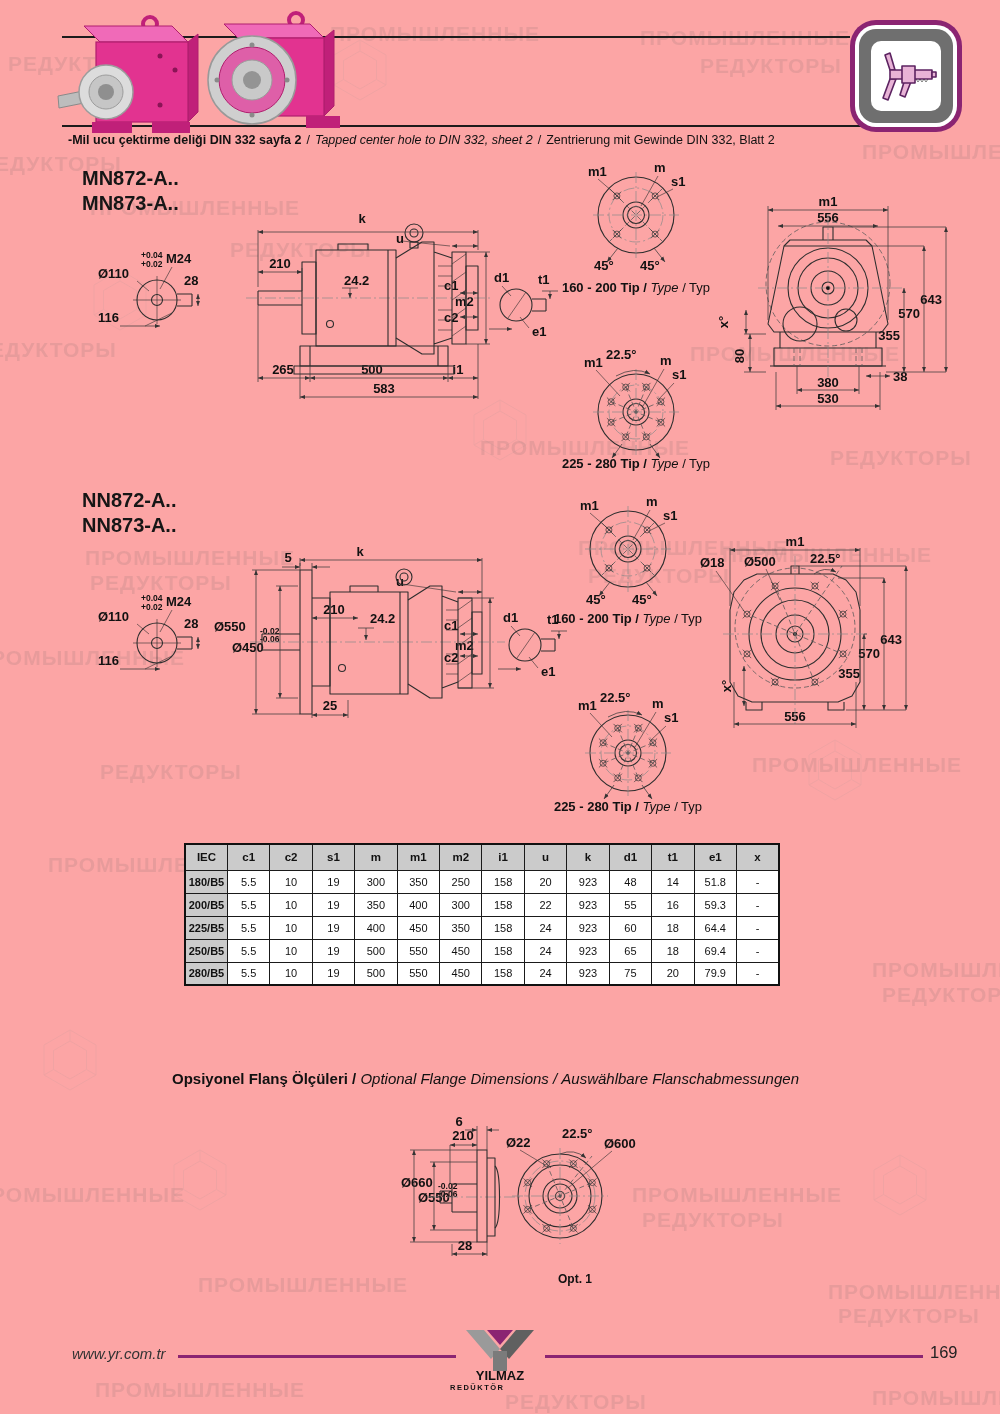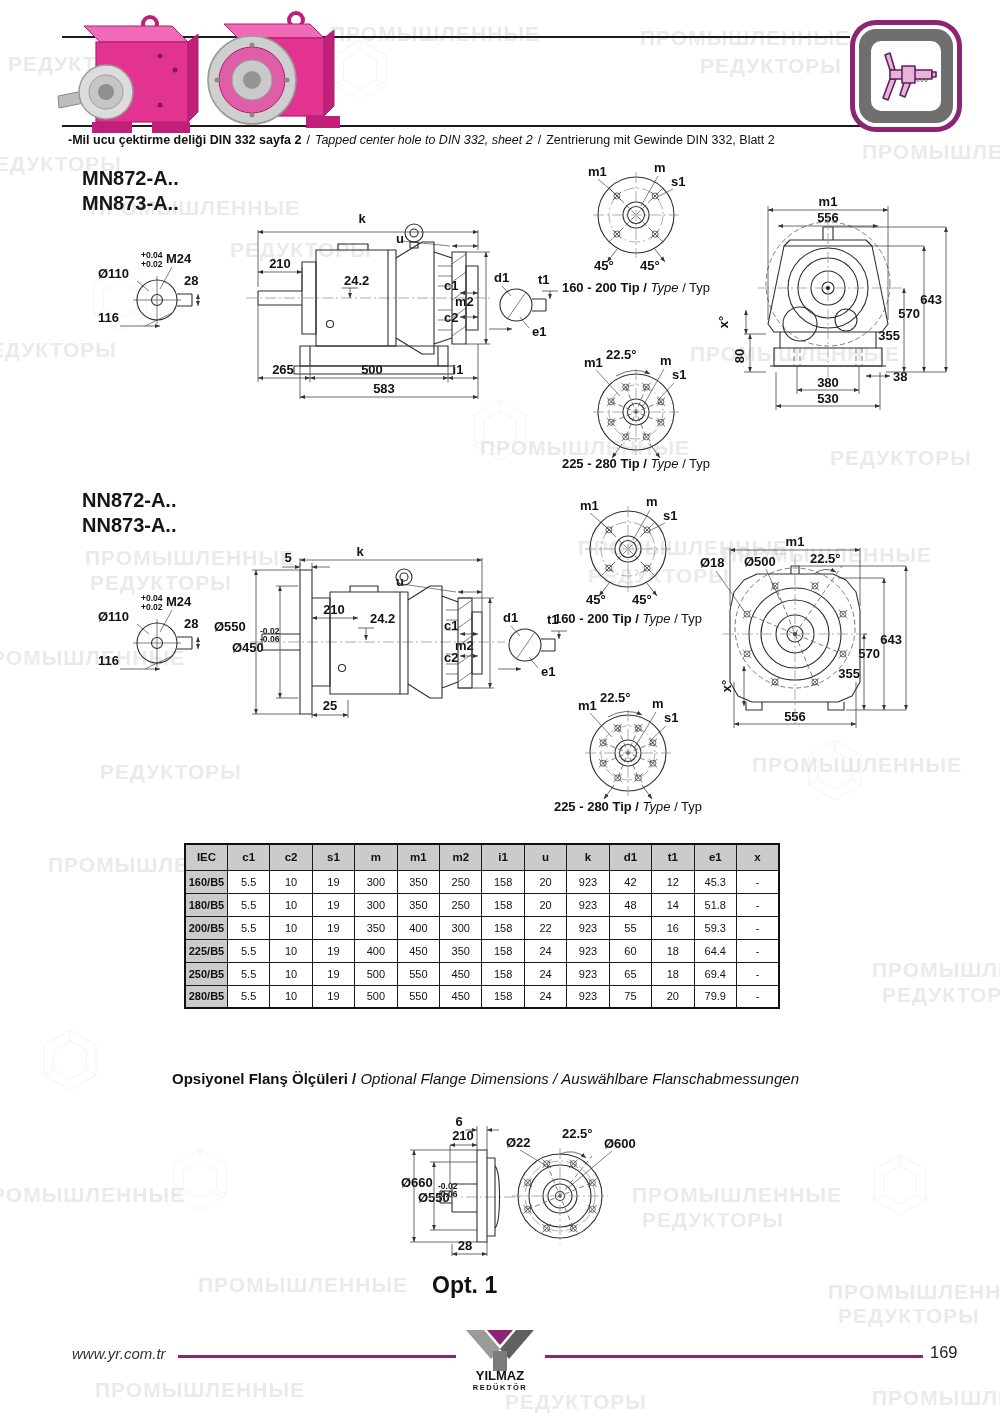--- a/index.html
+++ b/index.html
@@ -1,17 +1,17 @@
 <!DOCTYPE html>
 <html><head>
 <meta charset="utf-8">
 <style>
   *{margin:0;padding:0;box-sizing:border-box}
   body{background:#888;font-family:"Liberation Sans",sans-serif}
-  #page{position:relative;width:1000px;height:1414px;background:#ffffff;margin:0 auto;overflow:hidden}
+  #page{position:relative;width:1000px;height:1414px;background:#fca5a5;margin:0 auto;overflow:hidden}
   .abs{position:absolute}
   .wmark{position:absolute;font-size:21px;font-weight:bold;color:rgba(95,95,95,.13);letter-spacing:1px;white-space:nowrap;z-index:0}
   .rule{position:absolute;background:#1c1c1c}
   
   #titles{position:absolute;left:335px;top:28px;width:365px;text-align:center;z-index:2}
   #titles .t1{font-size:23px;font-weight:bold;color:#111}
   #titles .t2{font-size:21px;font-style:italic;color:#111;margin-top:3px}
   #titles .t3{font-size:20px;color:#111;margin-top:3px}
   #iconbox{position:absolute;left:850px;top:20px;width:112px;height:112px;background:#8b2472;border-radius:26px;z-index:2}
   #iconbox .w1{position:absolute;inset:5px;background:#fff;border-radius:21px}
@@ -37,30 +37,30 @@
   svg .dsh{stroke:#5a5a5a;stroke-width:.8;fill:none;stroke-dasharray:5 3}
   
   #dimtable{position:absolute;left:184px;top:843px;width:596px;border-collapse:collapse;table-layout:fixed;z-index:2}
   #dimtable th,#dimtable td{border:1px solid #1a1a1a;text-align:center;font-size:11px;color:#111;height:23px;background:#fff}
   #dimtable thead th{background:#cbcbcb;font-weight:bold;height:26px;font-size:11.5px}
   #dimtable tbody th{background:#cbcbcb;font-weight:bold}
   #dimtable{border:2px solid #111}
   #optheading{position:absolute;left:172px;top:1070px;font-size:15px;color:#111;white-space:nowrap;z-index:2}
   #optheading .b{font-weight:bold}
   #optheading .i{font-style:italic}
-  #optcap{position:absolute;left:432px;top:1272px;width:160px;text-align:left;font-size:23px;font-weight:bold;color:#111;z-index:2}
+  #optcap{position:absolute;left:432px;top:1272px;width:160px;text-align:right;font-size:12px;font-weight:bold;color:#111;z-index:2}
   #footnote{position:absolute;left:75px;top:1306px;font-size:12px;color:#111;white-space:nowrap;z-index:2}
   #footnote .b{font-weight:bold}
   #footnote .i{font-style:italic}
   #footnote span{margin-right:4px}
   #url{position:absolute;left:72px;top:1345px;font-size:15px;font-style:italic;color:#333;z-index:2}
   #pagenum{position:absolute;left:930px;top:1343px;font-size:16.5px;color:#222;z-index:2}
   .flin{position:absolute;top:1355px;height:2.5px;background:#8b2472;z-index:2}
   #logotxt1{position:absolute;left:450px;top:1368px;width:100px;text-align:center;font-size:13px;font-weight:bold;color:#111;z-index:3}
-  #logotxt2{position:absolute;left:450px;top:1383px;width:100px;text-align:center;font-size:7.5px;font-weight:bold;letter-spacing:1.5px;color:#111;z-index:3}
+  #logotxt2{position:absolute;left:450px;top:1383px;width:100px;font-size:7.5px;font-weight:bold;letter-spacing:1.5px;color:#111;z-index:3}
 </style>
 </head>
 <body>
 
 <div id="page">
 
   <svg width="0" height="0" class="abs">
     <defs>
       <marker id="ar" viewBox="0 0 10 10" refX="9" refY="5" markerWidth="8" markerHeight="8" orient="auto-start-reverse">
         <path d="M0,1.5 L9,5 L0,8.5 Z" fill="#333"></path>
@@ -656,36 +656,20 @@
           <th>i1</th>
           <th>u</th>
           <th>k</th>
           <th>d1</th>
           <th>t1</th>
           <th>e1</th>
           <th>x</th>
         </tr>
       </thead>
     <tbody>
-        <tr>
-          <th>160/B5</th>
-          <td>5.5</td>
-          <td>10</td>
-          <td>19</td>
-          <td>300</td>
-          <td>350</td>
-          <td>250</td>
-          <td>158</td>
-          <td>20</td>
-          <td>923</td>
-          <td>42</td>
-          <td>12</td>
-          <td>45.3</td>
-          <td>-</td>
-        </tr>
         <tr>
           <th>180/B5</th>
           <td>5.5</td>
           <td>10</td>
           <td>19</td>
           <td>300</td>
           <td>350</td>
           <td>250</td>
           <td>158</td>
           <td>20</td>

